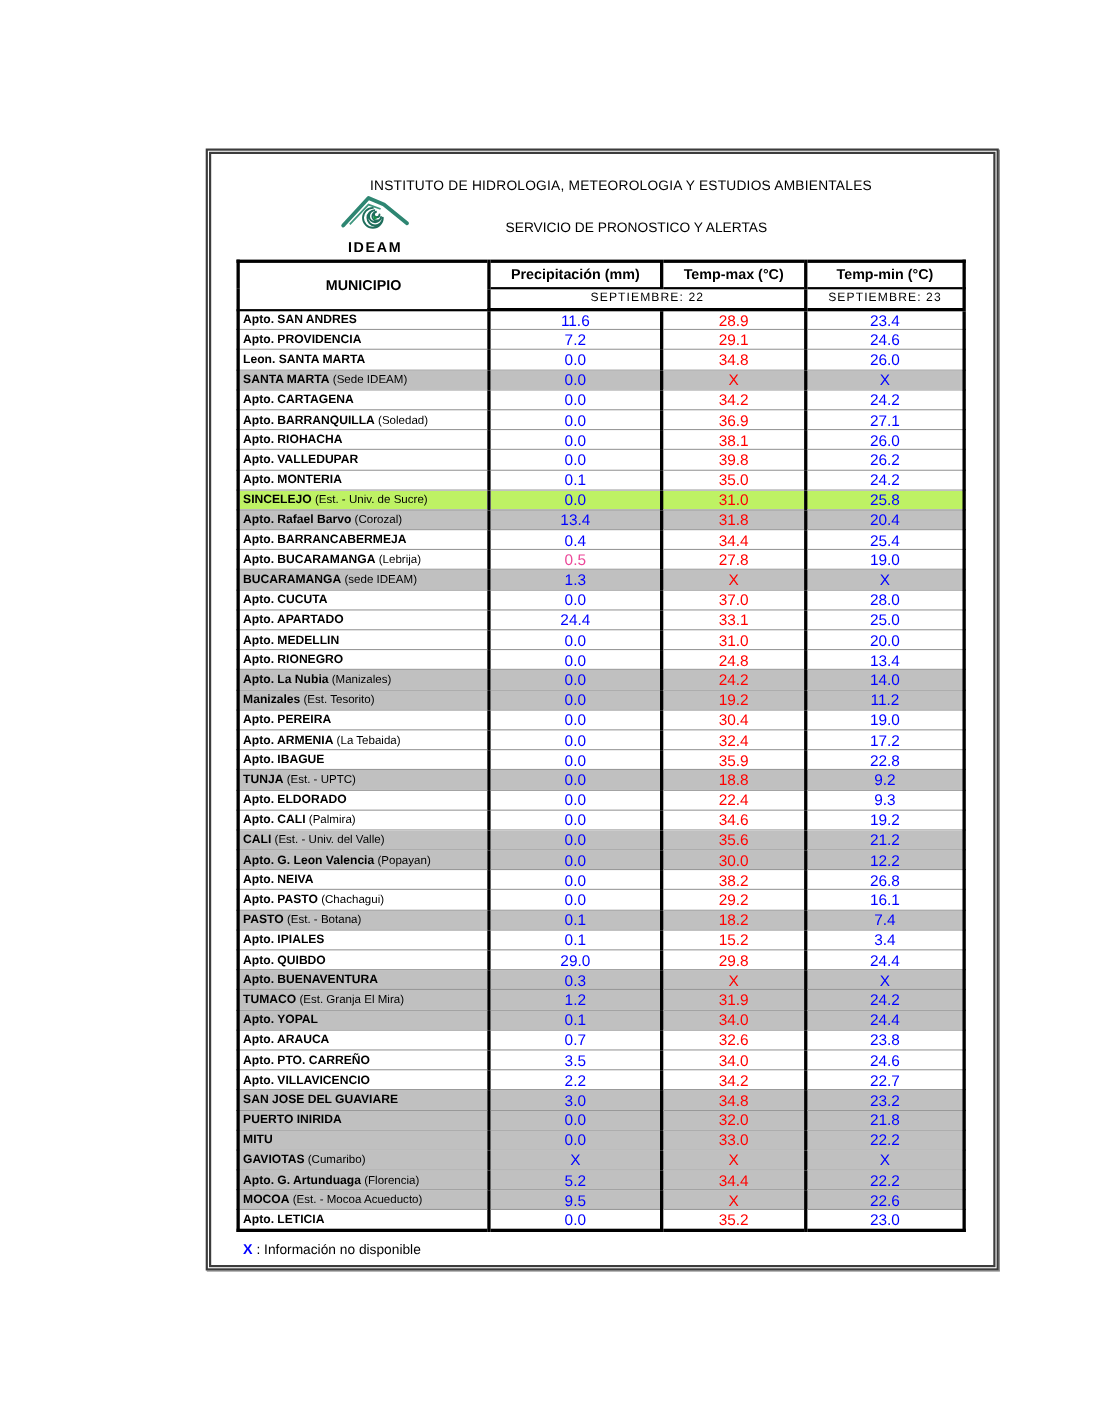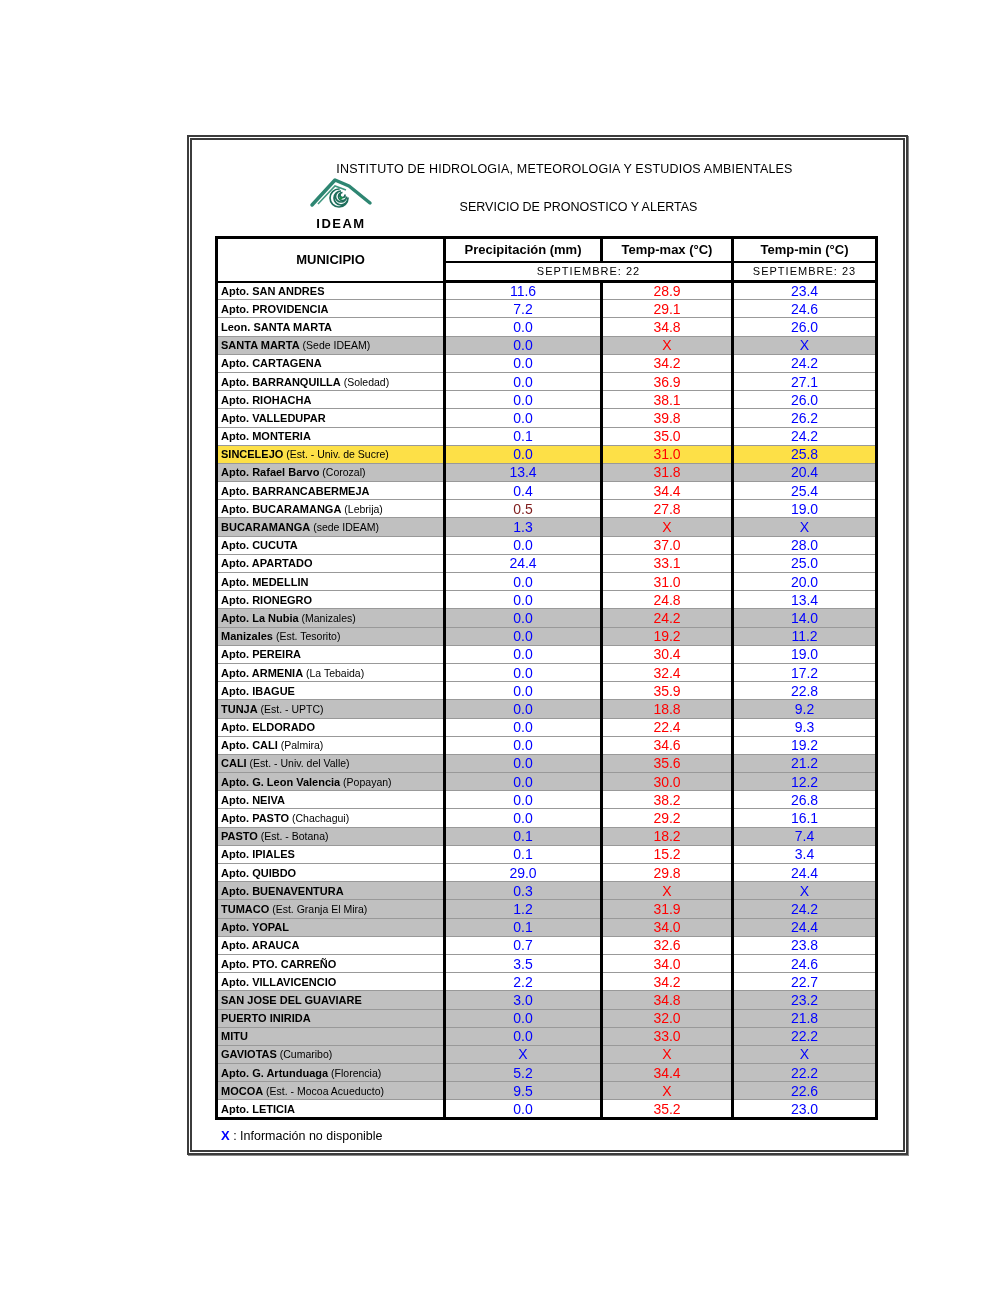--- a/index.html
+++ b/index.html
@@ -120,41 +120,41 @@
               <td class="c-val v-sep" style="color: rgb(0, 0, 255);">0.0</td>
               <td class="c-val v-sep" style="color: rgb(255, 0, 0);">39.8</td>
               <td class="c-val v-sep" style="color: rgb(0, 0, 255);">26.2</td>
             </tr>
             <tr>
               <td class="c-mun"><b>Apto. MONTERIA</b></td>
               <td class="c-val v-sep" style="color: rgb(0, 0, 255);">0.1</td>
               <td class="c-val v-sep" style="color: rgb(255, 0, 0);">35.0</td>
               <td class="c-val v-sep" style="color: rgb(0, 0, 255);">24.2</td>
             </tr>
-            <tr style="background: #fde047;">
+            <tr style="background: #bef264;">
               <td class="c-mun"><b>SINCELEJO</b><span class="note"> (Est. - Univ. de Sucre)</span></td>
               <td class="c-val v-sep" style="color: rgb(0, 0, 255);">0.0</td>
               <td class="c-val v-sep" style="color: rgb(255, 0, 0);">31.0</td>
               <td class="c-val v-sep" style="color: rgb(0, 0, 255);">25.8</td>
             </tr>
             <tr style="background: rgb(192, 192, 192);">
               <td class="c-mun"><b>Apto. Rafael Barvo</b><span class="note"> (Corozal)</span></td>
               <td class="c-val v-sep" style="color: rgb(0, 0, 255);">13.4</td>
               <td class="c-val v-sep" style="color: rgb(255, 0, 0);">31.8</td>
               <td class="c-val v-sep" style="color: rgb(0, 0, 255);">20.4</td>
             </tr>
             <tr>
               <td class="c-mun"><b>Apto. BARRANCABERMEJA</b></td>
               <td class="c-val v-sep" style="color: rgb(0, 0, 255);">0.4</td>
               <td class="c-val v-sep" style="color: rgb(255, 0, 0);">34.4</td>
               <td class="c-val v-sep" style="color: rgb(0, 0, 255);">25.4</td>
             </tr>
             <tr>
               <td class="c-mun"><b>Apto. BUCARAMANGA</b><span class="note"> (Lebrija)</span></td>
-              <td class="c-val v-sep" style="color: #7f1d1d;">0.5</td>
+              <td class="c-val v-sep" style="color: #ec4899;">0.5</td>
               <td class="c-val v-sep" style="color: rgb(255, 0, 0);">27.8</td>
               <td class="c-val v-sep" style="color: rgb(0, 0, 255);">19.0</td>
             </tr>
             <tr style="background: rgb(192, 192, 192);">
               <td class="c-mun"><b>BUCARAMANGA</b><span class="note"> (sede IDEAM)</span></td>
               <td class="c-val v-sep" style="color: rgb(0, 0, 255);">1.3</td>
               <td class="c-val v-sep" style="color: rgb(255, 0, 0);">X</td>
               <td class="c-val v-sep" style="color: rgb(0, 0, 255);">X</td>
             </tr>
             <tr>

